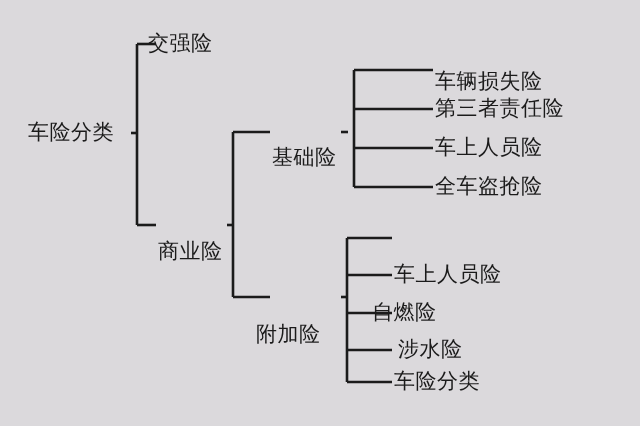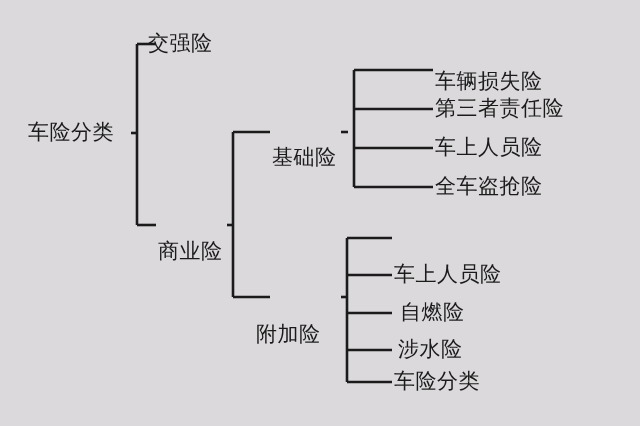--- a/index.html
+++ b/index.html
@@ -100,19 +100,19 @@
 
   <div class="node leaf" style="left:435px; top:98px;text-align:center;">第三者责任险</div>
 
   <div class="node leaf" style="left:435px; top:137px;">车上人员险</div>
 
   <div class="node leaf" style="left:435px; top:176px;">全车盗抢险</div>
 
 
   <div class="node leaf" style="left:394px; top:264px;">车上人员险</div>
 
-  <div class="node leaf" style="left:400px; top:302px;">自燃险</div>
+  <div class="node leaf" style="left:372px; top:302px;">自燃险</div>
 
   <div class="node leaf" style="left:398px; top:339px;">涉水险</div>
 
   <div class="node leaf" style="left:394px; top:371px;">车险分类</div>
 
 </div>
 
 </body></html>

